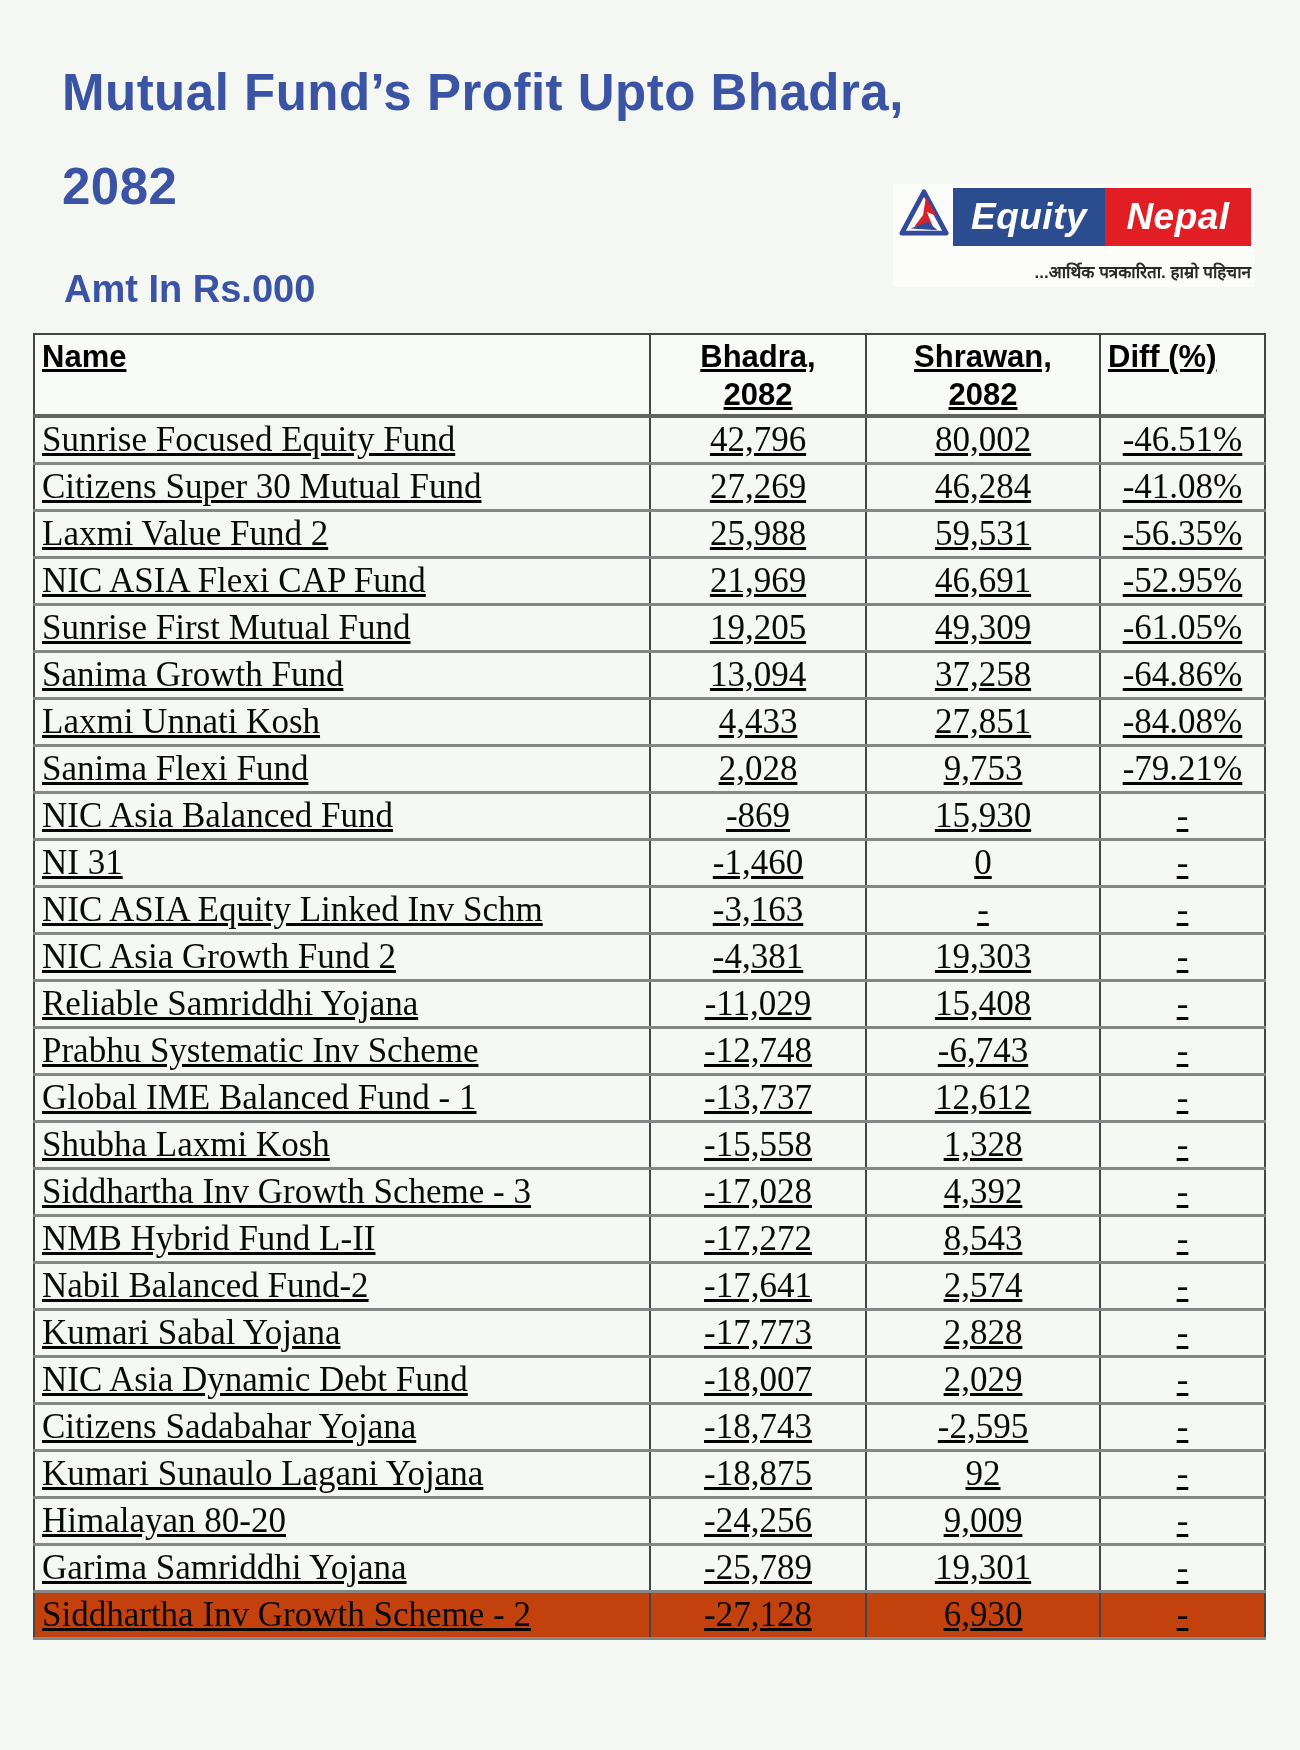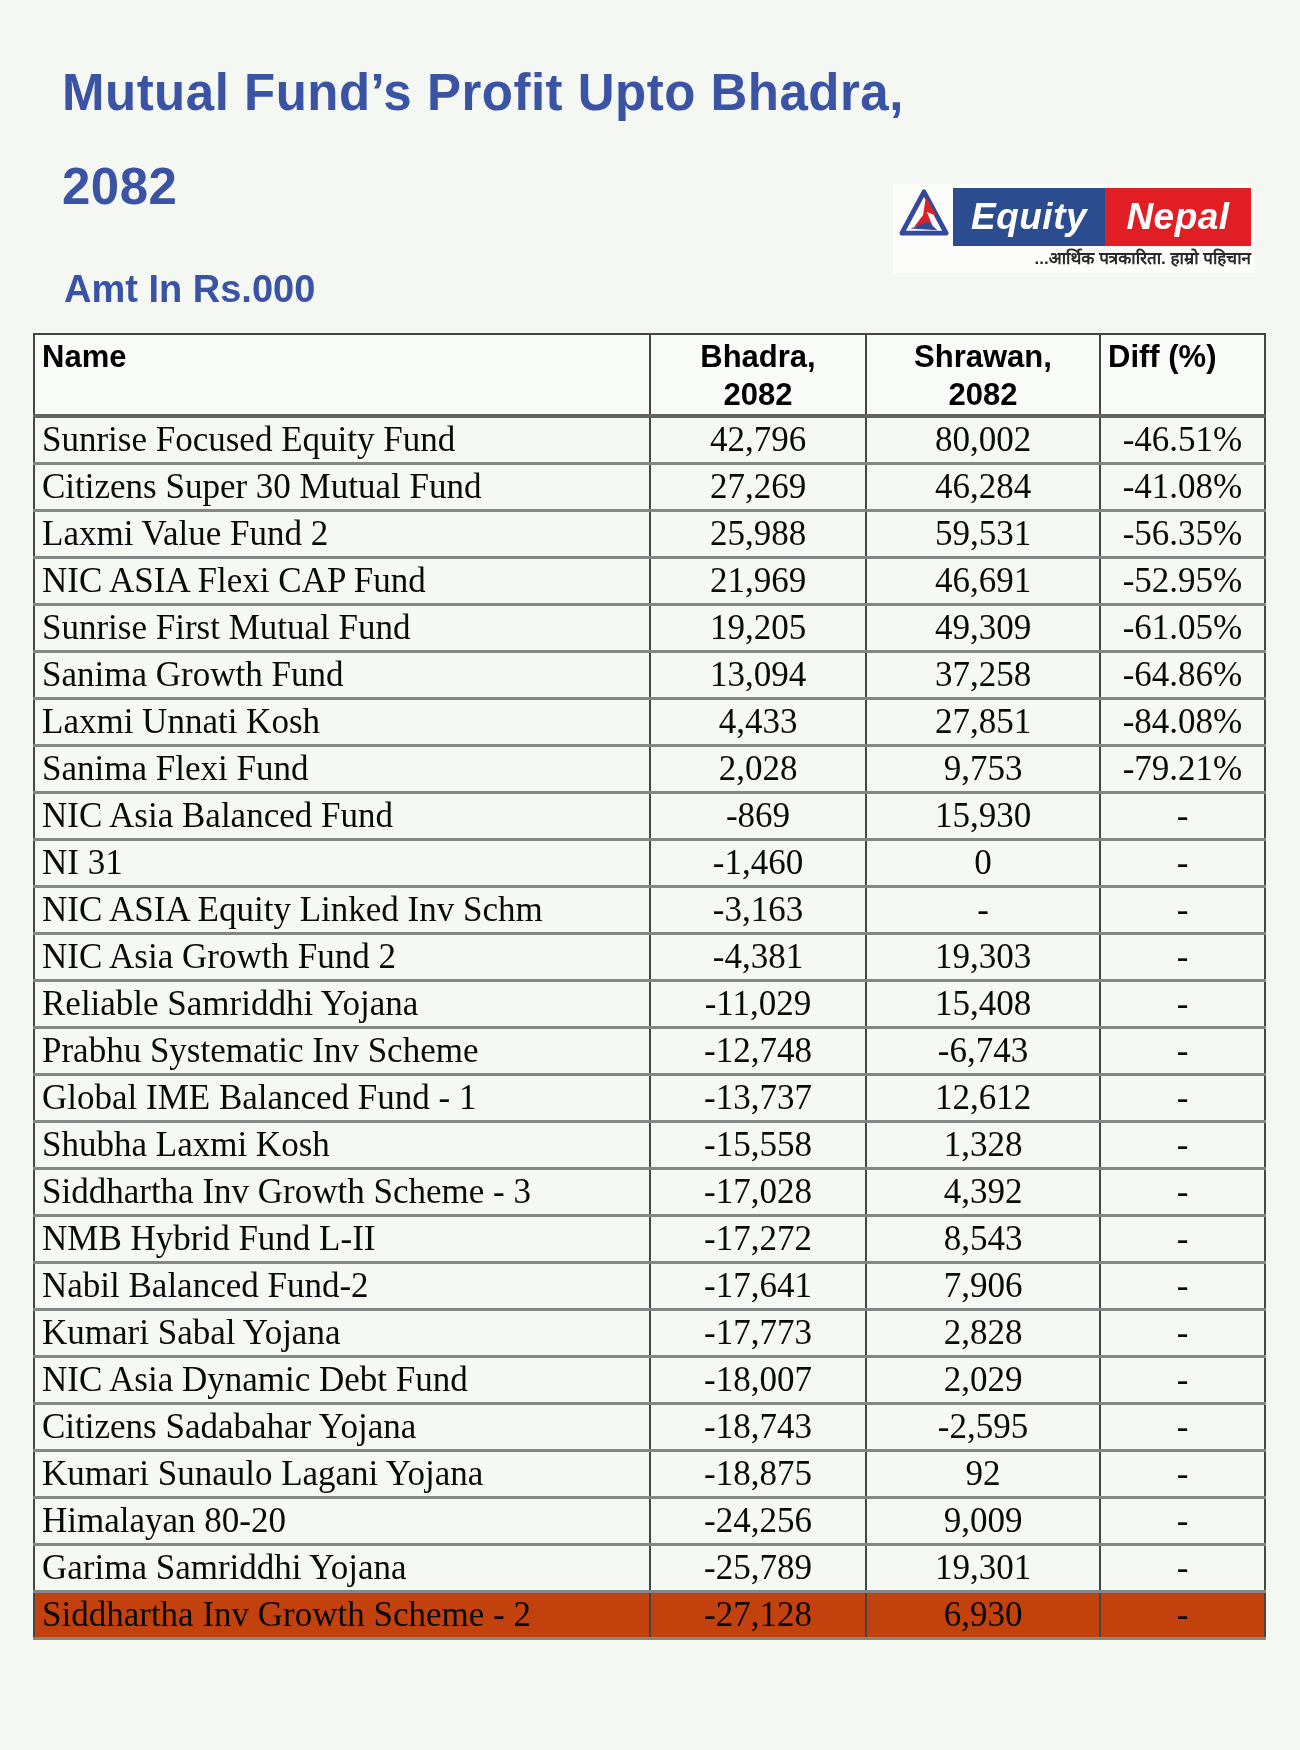--- a/index.html
+++ b/index.html
@@ -61,32 +61,33 @@
     justify-content: center;
     letter-spacing: 0.5px;
   }
   .logo-word.blue { background: #2c4c90; flex: 1 1 50%; }
   .logo-word.red  { background: #e21e25; flex: 1 1 48%; }
   .logo-tagline {
     text-align: right;
     font-size: 17px;
     font-weight: bold;
     color: #2a2a2a;
-    margin-top: 3px;
+    margin-top: 17px;
     line-height: 20px;
   }
 
   
   .fund-table {
     position: absolute;
     left: 33px;
     top: 333px;
     width: 1231px;
     border-collapse: collapse;
     table-layout: fixed;
+    text-decoration: underline;
   }
   .fund-table col.c-name    { width: 616px; }
   .fund-table col.c-bhadra  { width: 216px; }
   .fund-table col.c-shrawan { width: 234px; }
   .fund-table col.c-diff    { width: 165px; }
 
   .fund-table { border: 2px solid #454545; }
   .fund-table th, .fund-table td {
     border-left: 2px solid #454545;
     border-right: 2px solid #454545;
@@ -272,21 +273,21 @@
   </tr>
       <tr>
     <td class="t-name">NMB Hybrid Fund L-II</td>
     <td class="t-num">-17,272</td>
     <td class="t-num">8,543</td>
     <td class="t-num">-</td>
   </tr>
       <tr>
     <td class="t-name">Nabil Balanced Fund-2</td>
     <td class="t-num">-17,641</td>
-    <td class="t-num">7,906</td>
+    <td class="t-num">2,574</td>
     <td class="t-num">-</td>
   </tr>
       <tr>
     <td class="t-name">Kumari Sabal Yojana</td>
     <td class="t-num">-17,773</td>
     <td class="t-num">2,828</td>
     <td class="t-num">-</td>
   </tr>
       <tr>
     <td class="t-name">NIC Asia Dynamic Debt Fund</td>

